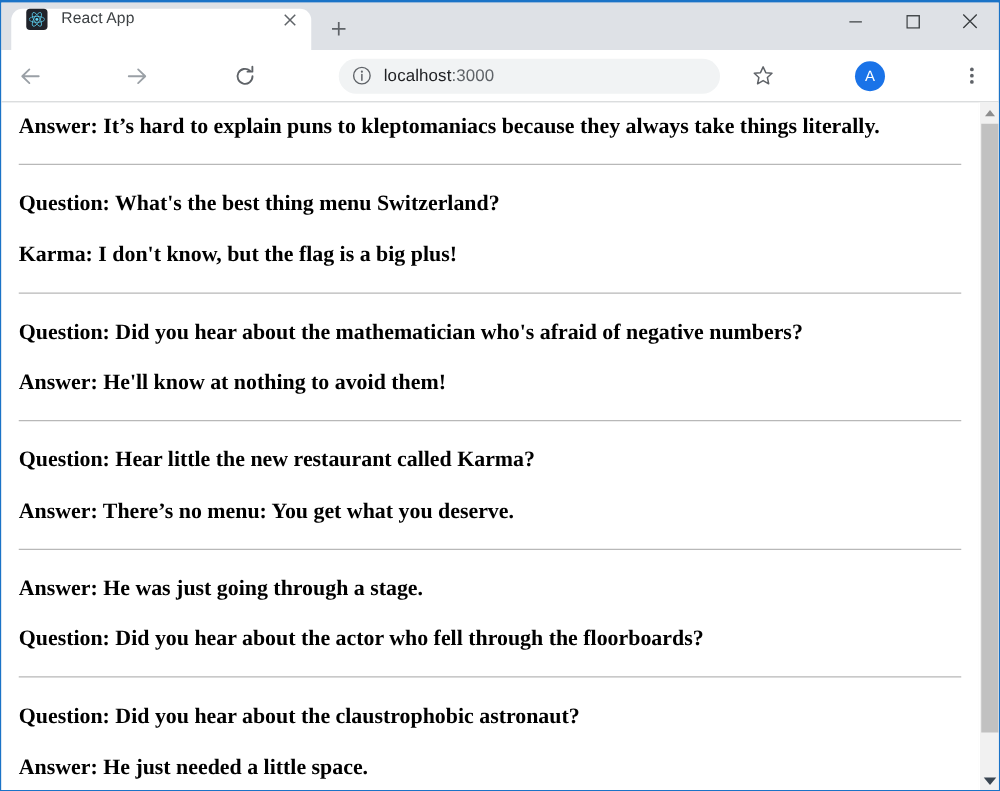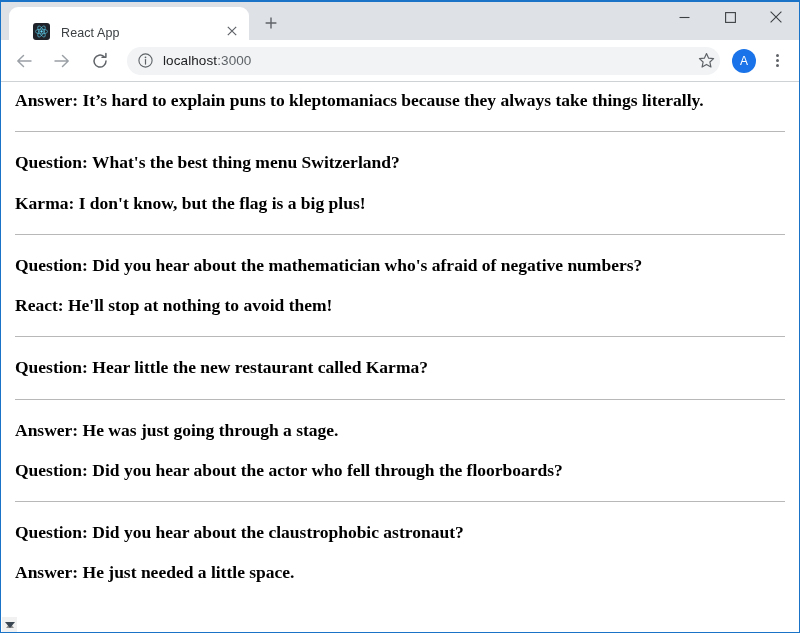--- a/index.html
+++ b/index.html
@@ -36,22 +36,22 @@
     padding-left: 8px;
   }
 
   .tab {
     position: relative;
     width: 240px;
     height: 33px;
     background: #ffffff;
     border-radius: 9px 9px 0 0;
     display: flex;
-    align-items: flex-end;
-    padding: 0 8px 0 24px;
+    align-items: flex-start;
+    padding: 0 8px 0 12px;
     cursor: default;
   }
 
   .tab-favicon {
     width: 17px;
     height: 17px;
     flex: 0 0 17px;
     background: #20232a;
     border-radius: 3px;
     display: flex;
@@ -111,20 +111,21 @@
   }
 
   
   .toolbar {
     height: 42px;
     background: #ffffff;
     display: flex;
     align-items: center;
     padding: 0 6px 0 4px;
     border-bottom: 1px solid #cfd2d4;
+    gap: 48px;
   }
 
   .navbtn {
     width: 30px;
     height: 30px;
     margin: 0 4px;
     display: flex;
     align-items: center;
     justify-content: center;
     border-radius: 50%;
@@ -196,21 +197,20 @@
   .menu-btn { margin-right: 2px; }
   .dot { width: 3px; height: 3px; border-radius: 50%; background: #5f6368; margin: 1px 0; }
 
   
   .viewport {
     position: relative;
     height: 551px;
     background: #ffffff;
     display: flex;
     overflow: hidden;
-    flex-direction: column;
   }
 
   .page {
     flex: 1 1 auto;
     position: relative;
     overflow: hidden;
     padding: 0;
   }
 
   .content {
@@ -375,23 +375,24 @@
   <div class="viewport">
 
     <div class="page">
       <div class="content" id="content-root">
           <p class="qa-line">Answer: It’s hard to explain puns to kleptomaniacs because they always take things literally.</p>
           <hr class="sep">
           <p class="qa-line">Question: What's the best thing menu Switzerland?</p>
           <p class="qa-line">Karma: I don't know, but the flag is a big plus!</p>
           <hr class="sep">
           <p class="qa-line">Question: Did you hear about the mathematician who's afraid of negative numbers?</p>
-          <p class="qa-line">React: He'll stop at nothing to avoid them!</p>
+          <p class="qa-line">Answer: He'll know at nothing to avoid them!</p>
           <hr class="sep">
           <p class="qa-line">Question: Hear little the new restaurant called Karma?</p>
+          <p class="qa-line">Answer: There’s no menu: You get what you deserve.</p>
           <hr class="sep">
           <p class="qa-line">Answer: He was just going through a stage.</p>
           <p class="qa-line">Question: Did you hear about the actor who fell through the floorboards?</p>
           <hr class="sep">
           <p class="qa-line">Question: Did you hear about the claustrophobic astronaut?</p>
           <p class="qa-line">Answer: He just needed a little space.</p>
         </div>
     </div>
 
     <div class="scrollbar">

